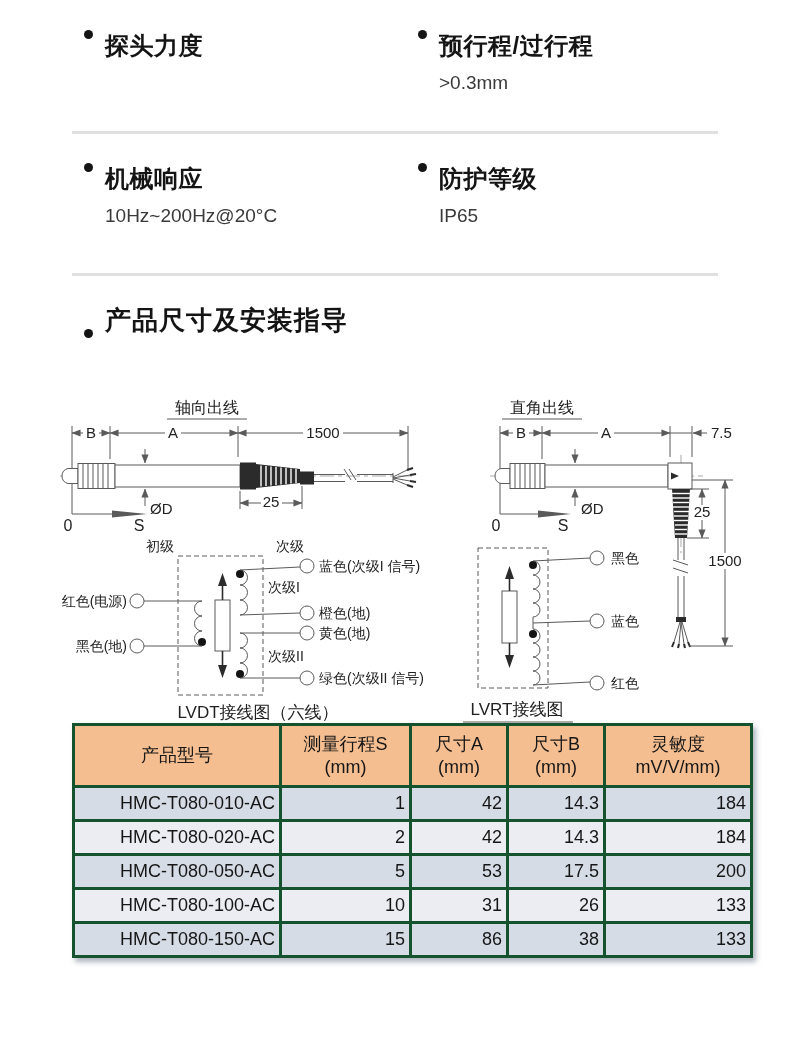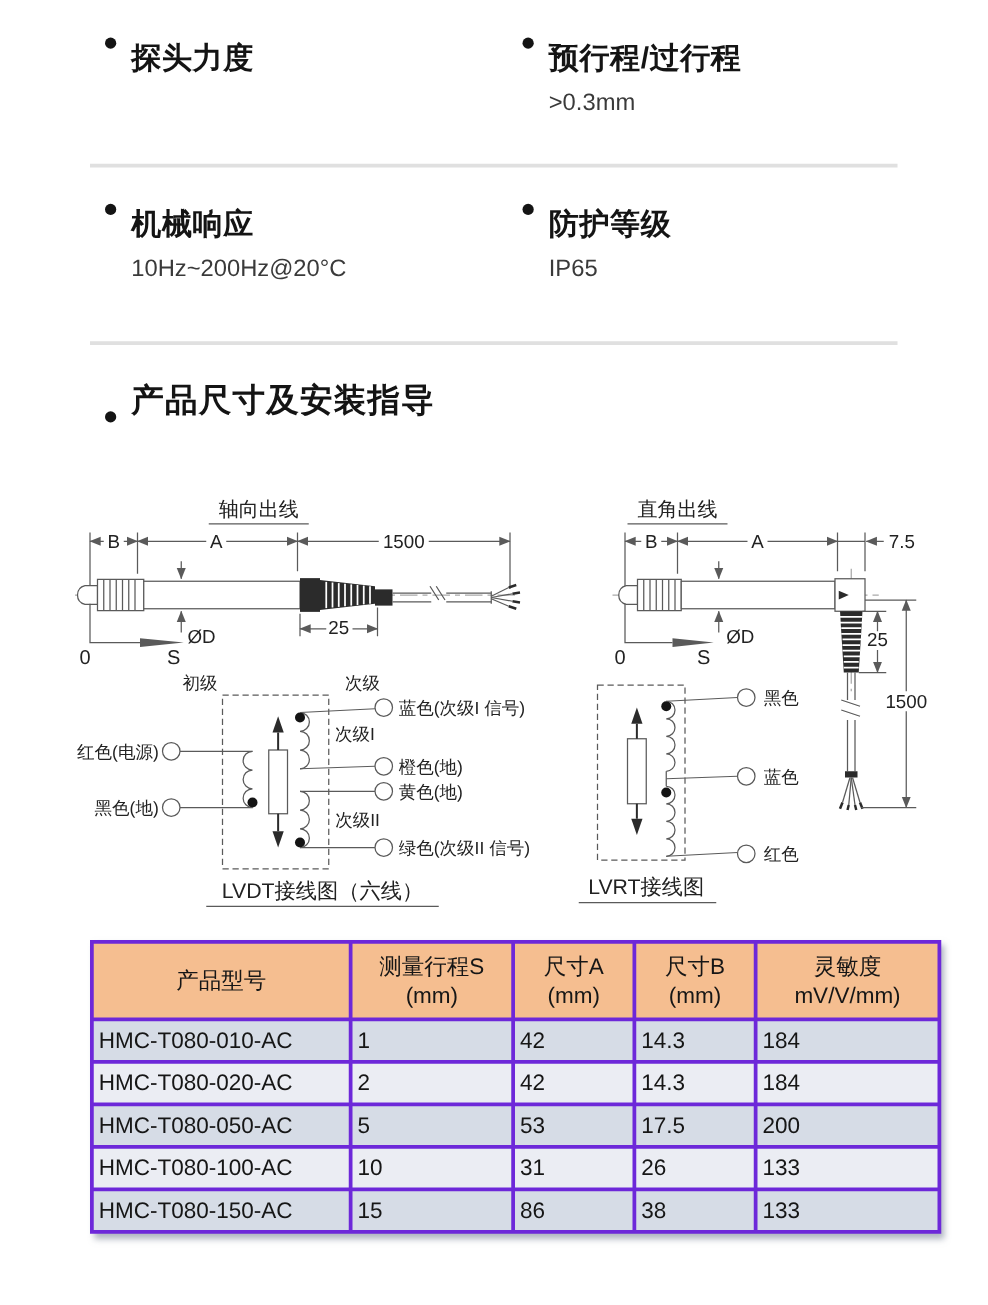--- a/index.html
+++ b/index.html
@@ -27,23 +27,23 @@
   .part{fill:#ffffff;stroke:#5a5a5a;stroke-width:1;}
   .solid{fill:#2b2b2b;stroke:none;}
   .ridge{stroke:#ffffff;stroke-width:1.4;}
   .wtip{stroke:#2b2b2b;stroke-width:2;}
   .dtext{font-size:15px;fill:#222;}
   .ltext{font-size:14px;fill:#222;}
   .dtitle{font-size:16px;fill:#222;}
   .dcaption{font-size:17px;fill:#222;}
 
   
-  .product-table{position:absolute;left:72px;top:752px;border-collapse:separate;border-spacing:3px;background:#6d28d9;box-shadow:3px 4px 5px rgba(110,120,140,0.55);}
+  .product-table{position:absolute;left:72px;top:723px;border-collapse:separate;border-spacing:3px;background:#14532d;box-shadow:3px 4px 5px rgba(110,120,140,0.55);}
   .product-table th{background:#f5be90;font-weight:normal;font-size:18px;color:#161616;height:59px;padding:0 4px;line-height:1.25;}
-  .product-table td{font-size:18px;color:#161616;text-align:left;height:31px;padding:0 4px;}
+  .product-table td{font-size:18px;color:#161616;text-align:right;height:31px;padding:0 4px;}
   tr.row-dark td{background:#d6dce6;}
   tr.row-light td{background:#ebedf3;}
   .cw1{width:196px;} .cw2{width:119px;text-align:center;} .cw3{width:86px;margin-left:10px;} .cw4{width:86px;} .cw5{width:136px;}
 </style>
 </head>
 <body>
 
 <div class="page">
 
   <div class="spec-item" style="left:84px;top:30px;">

